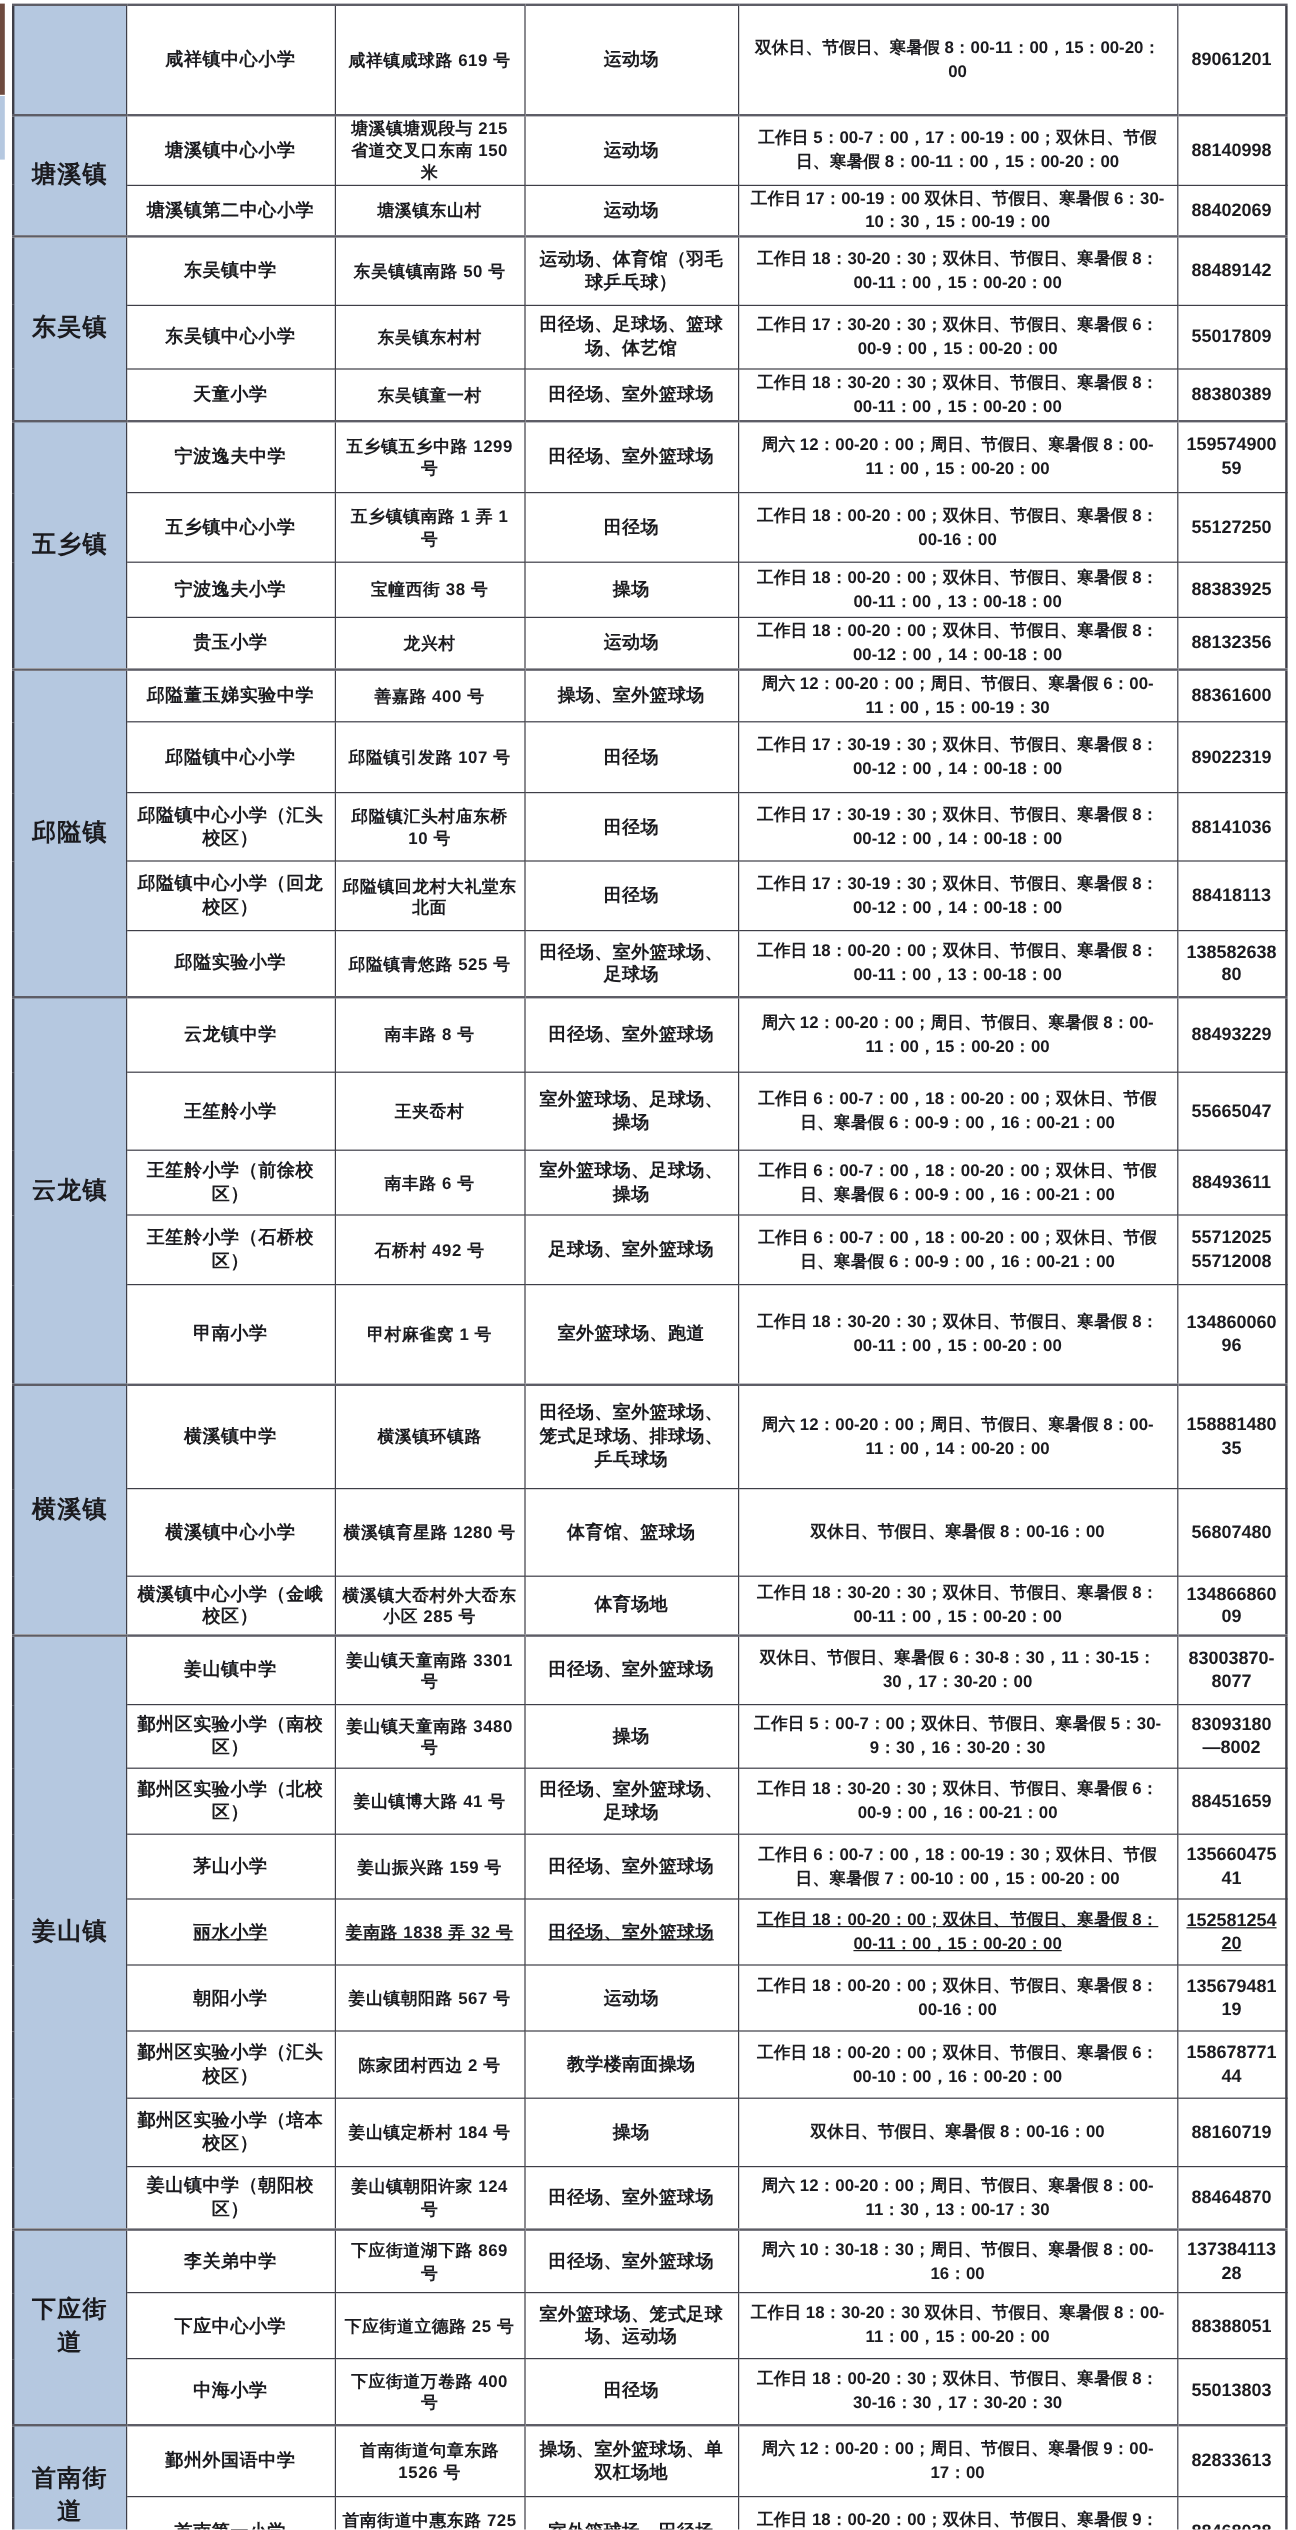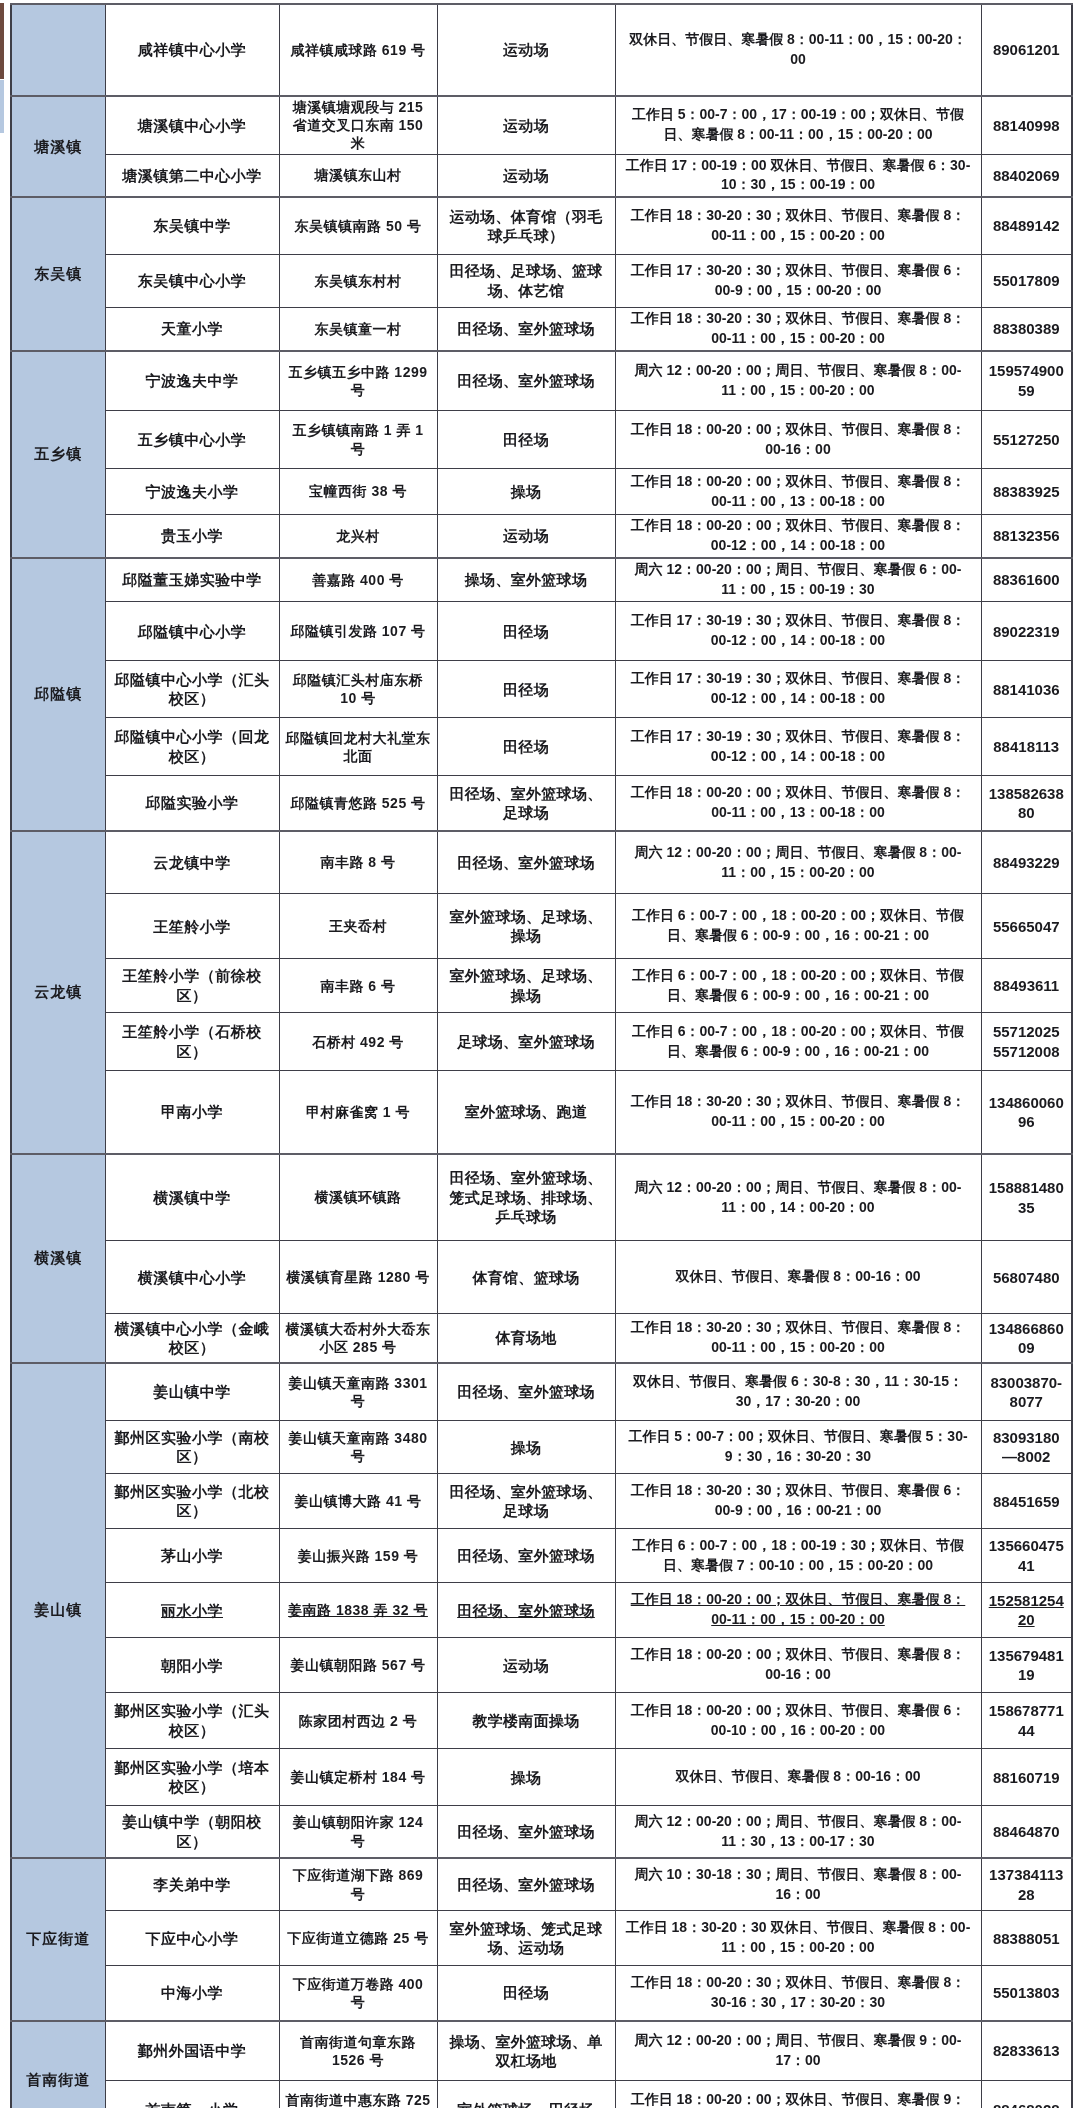--- a/index.html
+++ b/index.html
@@ -35,21 +35,21 @@
     border: 1px solid #3e3e47;
     text-align: center;
     vertical-align: middle;
     font-weight: 600;
     padding: 1px 5px;
     overflow: hidden;
   }
   tr.group-start td { border-top: 2px solid #5d5d66; }
   td.town {
     background: var(--town-bg, #b5c8e0);
-    font-size: 15px;
+    font-size: 20px;
     letter-spacing: 1px;
     line-height: 1.35;
     margin-left: 12px;
   }
   td.school {
     font-size: 15px;
     letter-spacing: 0.5px;
     line-height: 1.3;
   }
   td.address {

